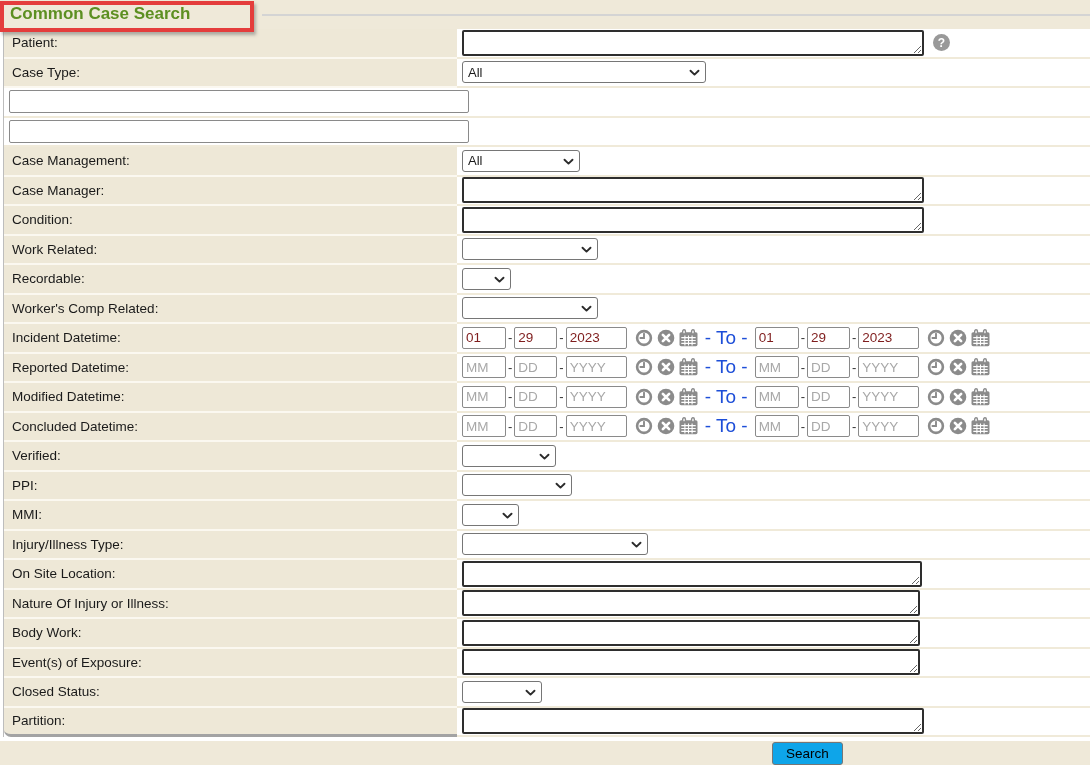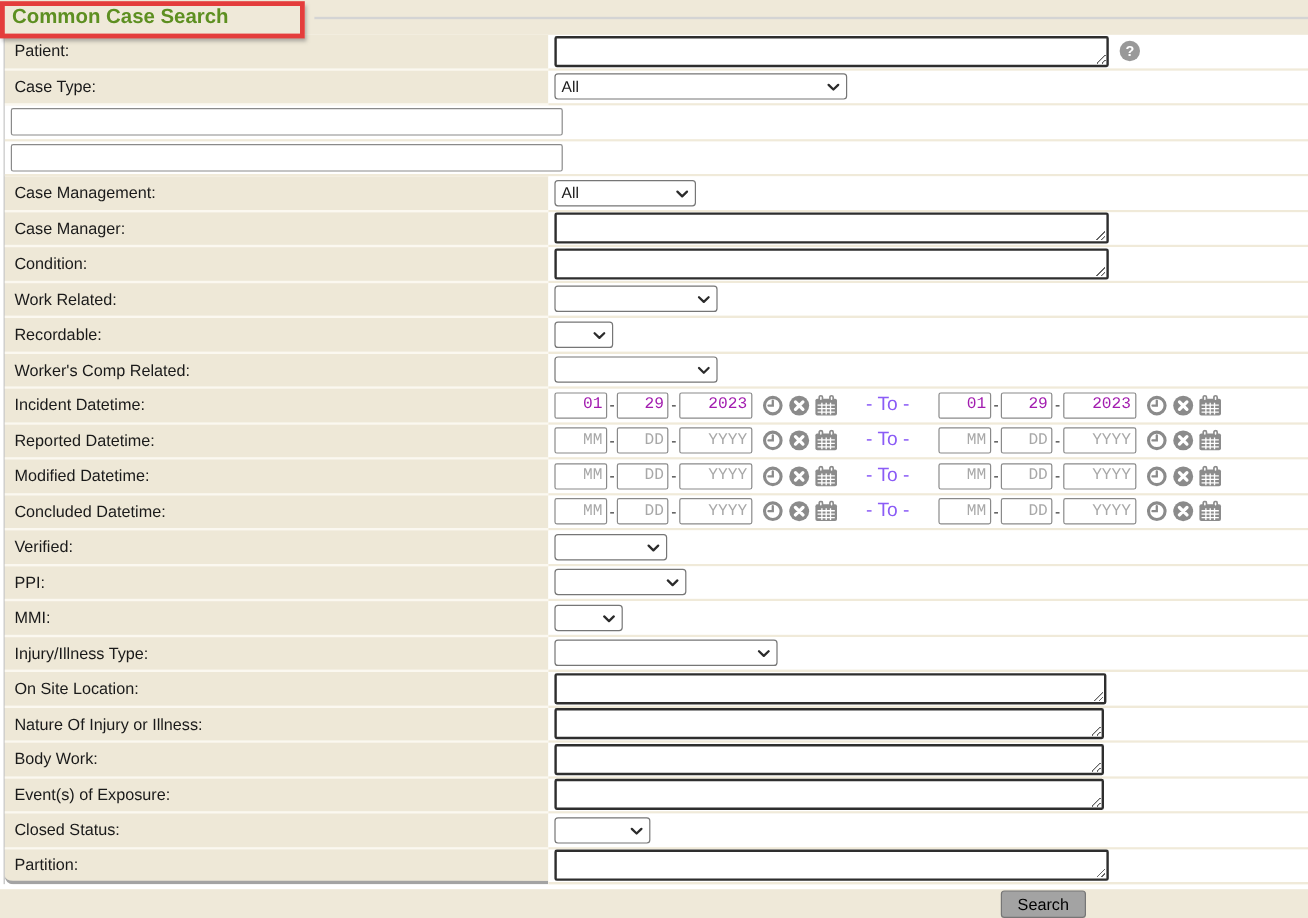--- a/index.html
+++ b/index.html
@@ -25,34 +25,34 @@
   
   textarea.ta{height:26px;border:2px solid #2e2e2e;border-radius:2px;box-sizing:border-box;
               padding:2px 4px;font-family:"Liberation Sans",sans-serif;font-size:13px;resize:both;background:#fff;}
   input.txt{height:23px;border:1px solid #8a8a8a;border-radius:2px;box-sizing:border-box;
             padding:0 4px;font-family:"Liberation Sans",sans-serif;font-size:13px;background:#fff;}
   .select{height:22px;border:1px solid #767676;border-radius:3px;background:#fff;display:flex;
           align-items:center;padding:0 18px 0 5px;font-size:13px;position:relative;box-sizing:border-box;cursor:default;}
   .select .chev{position:absolute;right:5px;top:7px;line-height:0;}
 
   .din{height:22px;border:1px solid #8a8a8a;border-radius:2px;box-sizing:border-box;padding:0 3px;
-       font-family:Liberation Mono, monospace;font-size:13.5px;background:#fff;color:#a21caf;text-align:right;}
+       font-family:Liberation Sans, sans-serif;font-size:13.5px;background:#fff;color:#7f1d1d;}
   .din::placeholder{color:#a8a8a8;opacity:1;}
   .dash{margin:0 2px;color:#333;font-size:13px;}
   .dticons{display:inline-flex;gap:4px;margin-left:8px;align-items:center;line-height:0;}
   .icon{display:inline-flex;line-height:0;}
-  .to-label{margin:0 24px;color:#8b5cf6;font-size:16px;white-space:nowrap;}
+  .to-label{margin:0 7px;color:#1d4ed8;font-size:19px;white-space:nowrap;}
 
   .help-icon{width:17px;height:17px;border-radius:50%;background:#999999;color:#ffffff;font-weight:bold;
              font-size:12px;display:flex;align-items:center;justify-content:center;margin-left:9px;cursor:pointer;}
 
   
   .gap{height:4px;background:#ffffff;}
   .footer-band{height:24px;background:#efe9d9;position:relative;}
-  .search-btn{position:absolute;left:834px;top:1px;height:23px;padding:0 13px;background:#a3a3a3;
+  .search-btn{position:absolute;left:772px;top:1px;height:23px;padding:0 13px;background:#0ea5e9;
               border:1px solid #767676;border-radius:3px;font-family:"Liberation Sans",sans-serif;
               font-size:13.5px;color:#000;cursor:pointer;}
 </style>
 </head>
 <body>
 
 <div class="page">
   <div class="title-band">
     <div class="legend-line"></div>
     <div class="red-box"></div>

